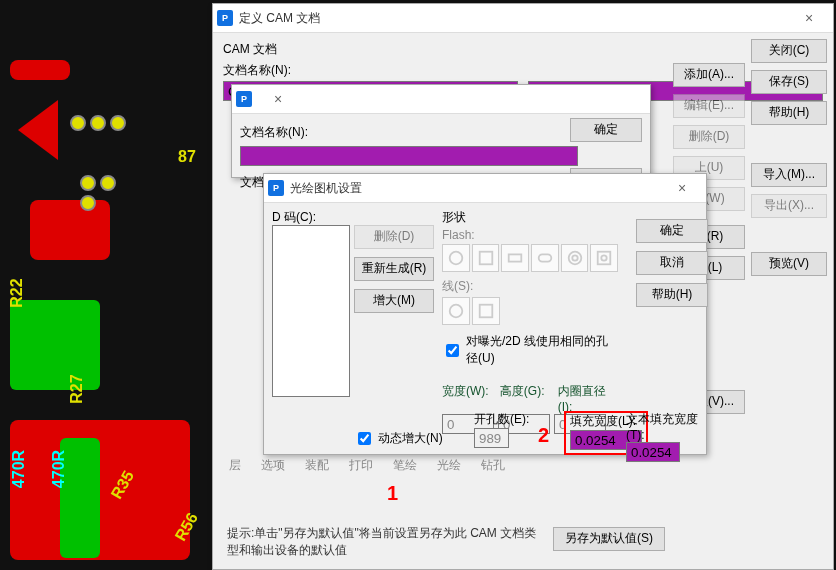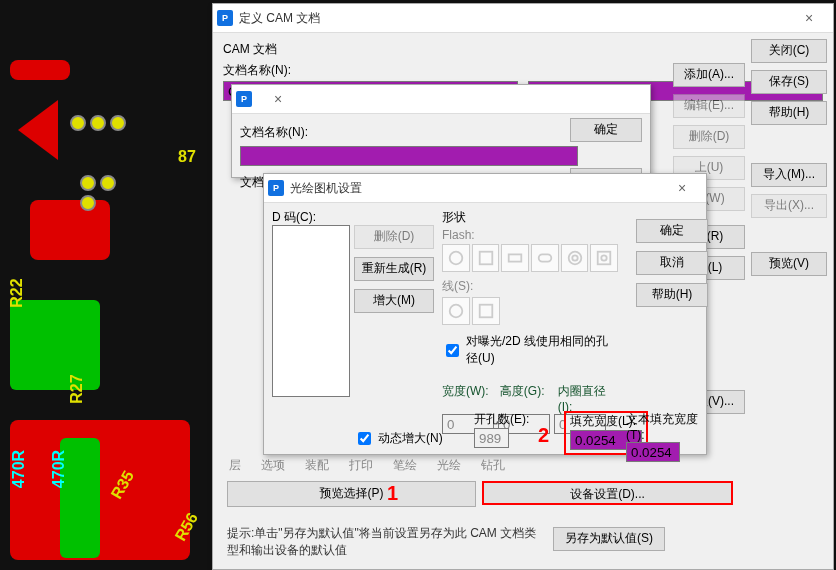--- a/index.html
+++ b/index.html
@@ -99,24 +99,20 @@
     <div style="position:absolute;left:16px;top:424px;display:flex;gap:20px;color:#888">
       <span>层</span>
       <span>选项</span>
       <span>装配</span>
       <span>打印</span>
       <span>笔绘</span>
       <span>光绘</span>
       <span>钻孔</span>
     </div>
 
-    <div style="position:absolute;left:14px;top:448px;right:100px;display:flex;gap:6px">
-      <div class="big-btn">预览选择(P)</div>
-      <div class="big-btn redbox">设备设置(D)...</div>
-    </div>
     <span class="annot" style="left:174px;top:449px">1</span>
 
     <div style="position:absolute;left:14px;top:492px;width:310px;color:#333">提示:单击"另存为默认值"将当前设置另存为此 CAM 文档类型和输出设备的默认值</div>
     <div class="btn" style="position:absolute;left:340px;top:494px;width:110px">另存为默认值(S)</div>
   </div>
 </div>
 
 <div class="win" style="left:231px;top:84px;width:418px;height:92px;z-index:20">
   <div class="titlebar">
     <div class="appicon">P</div>

